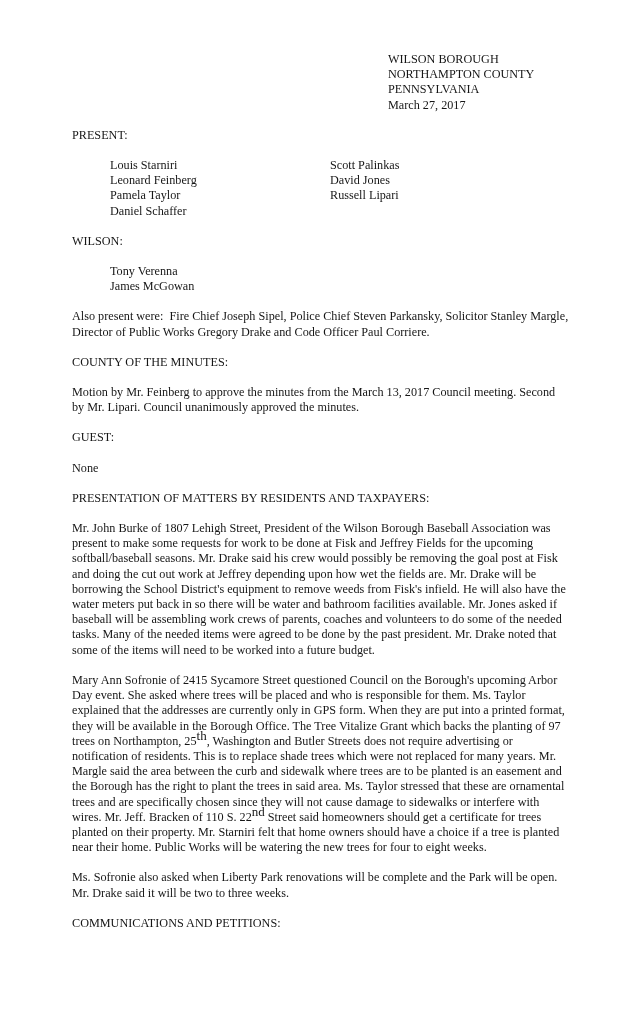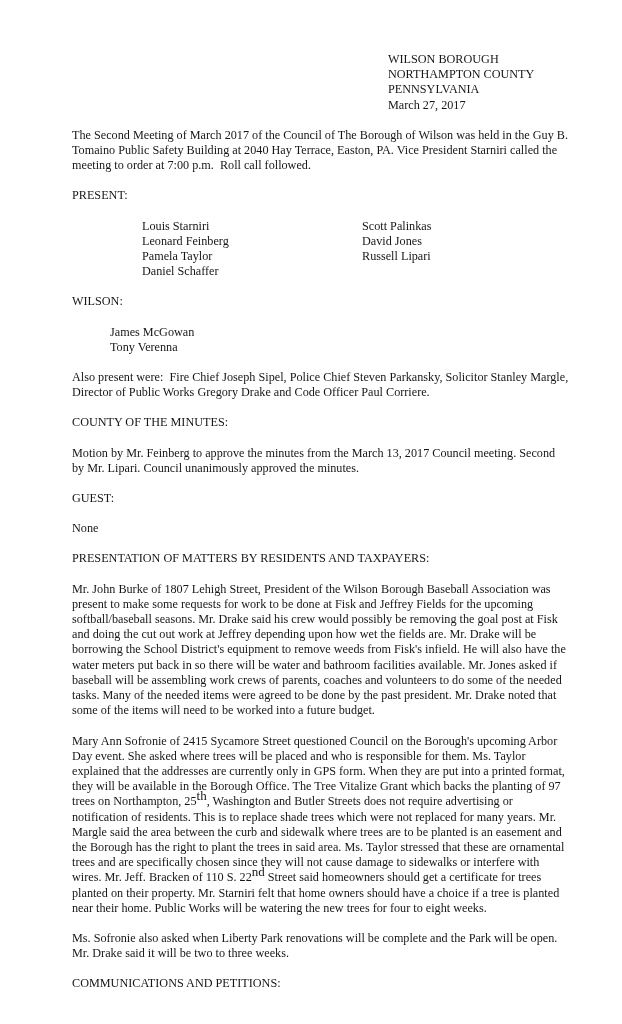--- a/index.html
+++ b/index.html
@@ -13,59 +13,58 @@
     padding: 52px 52px 0 72px;
     overflow: hidden;
     font-family: "Liberation Serif", "DejaVu Serif", serif;
     font-size: 12.2px;
     line-height: 15.2px;
   }
   .header-block { margin-left: 316px; margin-bottom: 15px; }
   .para { margin: 15px 0; white-space: pre-wrap; }
   .heading { margin: 15px 0; }
   .columns { display: flex; margin: 15px 0 15px 38px; }
-  .col1 { width: 220px; margin-left: 32px; }
+  .col1 { width: 220px; }
   .indent-list { margin: 15px 0 15px 38px; }
   sup { font-size: 13px; line-height: 0; vertical-align: super; }
 </style>
 </head>
 <body>
 
 <div class="page">
 
   <div class="header-block">
     <div>WILSON BOROUGH</div>
     <div>NORTHAMPTON COUNTY</div>
     <div>PENNSYLVANIA</div>
     <div>March 27, 2017</div>
   </div>
 
-  <p class="para">The Second Meeting of March 2017 of the Council of The Borough of Wilson was held in the Guy B. Tomaino Public Safety Building at 2040 Hay Terrace, Easton, PA. Vice President Starniri called the meeting to order at 7:00 p.m.  Roll call followed.</p>
 
   <div class="heading">PRESENT:</div>
 
   <div class="columns">
     <div class="col1">
       <div>Louis Starniri</div>
       <div>Leonard Feinberg</div>
       <div>Pamela Taylor</div>
       <div>Daniel Schaffer</div>
     </div>
     <div class="col2">
       <div>Scott Palinkas</div>
       <div>David Jones</div>
       <div>Russell Lipari</div>
     </div>
   </div>
 
   <div class="heading">WILSON:</div>
 
   <div class="indent-list">
+    <div>Tony Verenna</div>
     <div>James McGowan</div>
-    <div>Tony Verenna</div>
   </div>
 
   <p class="para">Also present were:  Fire Chief Joseph Sipel, Police Chief Steven Parkansky, Solicitor Stanley Margle, Director of Public Works Gregory Drake and Code Officer Paul Corriere.</p>
 
   <div class="heading">COUNTY OF THE MINUTES:</div>
 
   <p class="para">Motion by Mr. Feinberg to approve the minutes from the March 13, 2017 Council meeting. Second by Mr. Lipari. Council unanimously approved the minutes.</p>
 
   <div class="heading">GUEST:</div>
 

